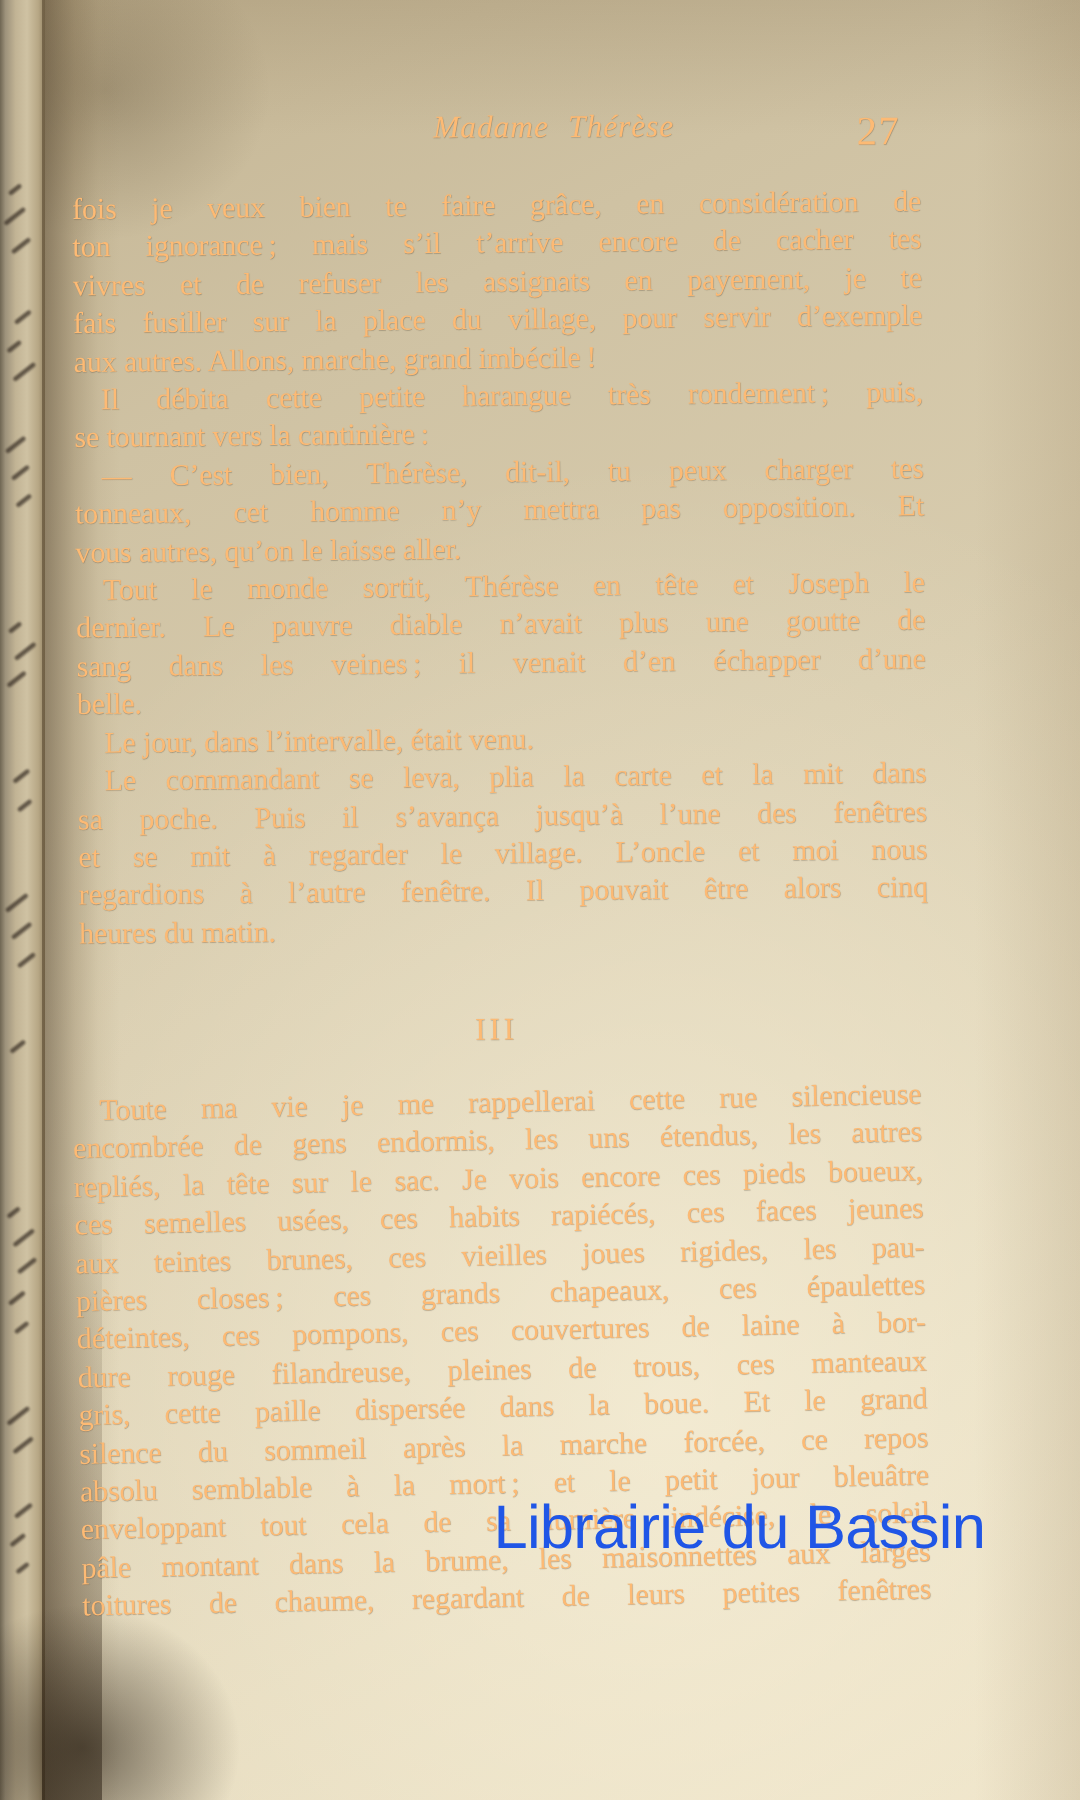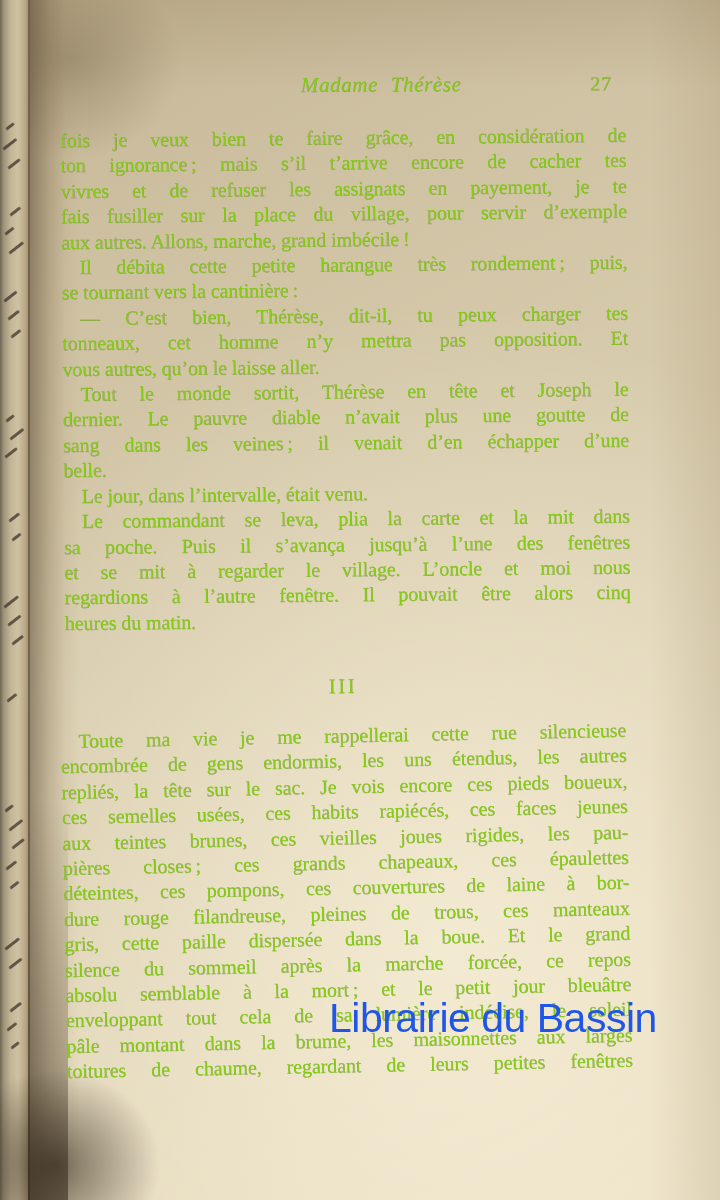--- a/index.html
+++ b/index.html
@@ -29,29 +29,29 @@
   .corner-shadow{position:absolute;left:-50px;bottom:-60px;width:210px;height:190px;
     background:radial-gradient(closest-side,rgba(42,32,20,0.62),rgba(42,32,20,0));}
 
   
   .edge-marks{position:absolute;left:0;top:0;width:34px;height:100%;}
   .edge-marks .mark{position:absolute;height:2.6px;border-radius:2px;
     background:rgba(56,46,36,0.72);filter:blur(0.6px);
     transform:rotate(-38deg);transform-origin:0 50%;}
 
   
-  .page-text{position:absolute;left:60px;top:0;width:566px;height:100%;
-    color:#84cc16;font-size:20px;
+  .page-text{position:absolute;left:48px;top:0;width:566px;height:100%;
+    color:#fdba74;font-size:20px;
     text-shadow:0.3px 0.4px 0.6px rgba(62,52,36,0.35);}
   .page-header{position:absolute;top:74px;left:0;width:100%;height:28px;
     transform:rotate(-0.3deg);transform-origin:0 0;}
   .running-title{position:absolute;left:0;right:0;text-align:center;
     transform:translateX(38px);font-style:italic;font-size:21px;
     letter-spacing:0.6px;word-spacing:7px;}
-  .page-number{position:absolute;right:14px;top:1px;font-size:20px;letter-spacing:1px;margin-left:22px;}
+  .page-number{position:absolute;right:14px;top:1px;font-size:27px;letter-spacing:1px;margin-left:22px;}
 
   .block{position:absolute;left:0;width:100%;}
   .block1{top:128px;transform:rotate(-0.55deg);transform-origin:0 0;}
   .block2{top:729px;transform:rotate(-1.15deg);transform-origin:0 0;}
   .para{margin:0;}
   .ln{line-height:25.4px;text-align:justify;text-align-last:justify;
       letter-spacing:-0.1px;}
   .ln.last{text-align-last:left;}
   .ln.indent{text-indent:18px;}
 

